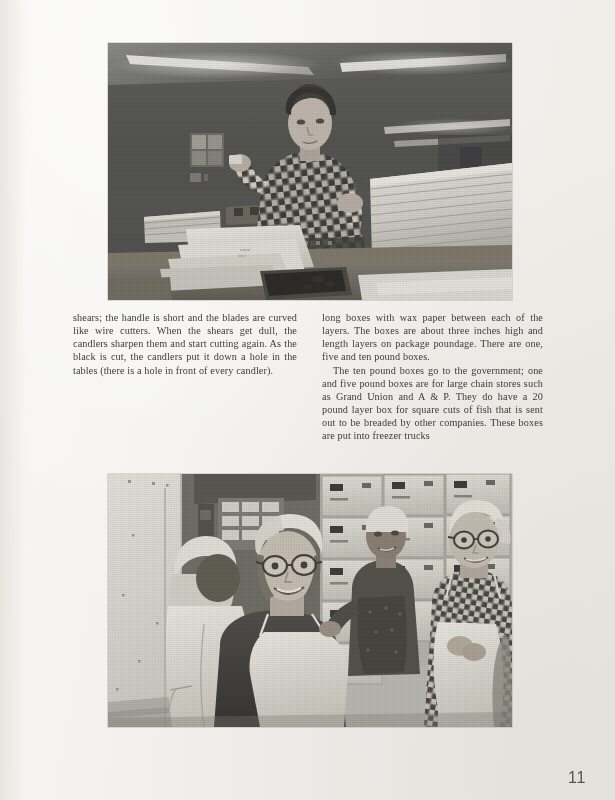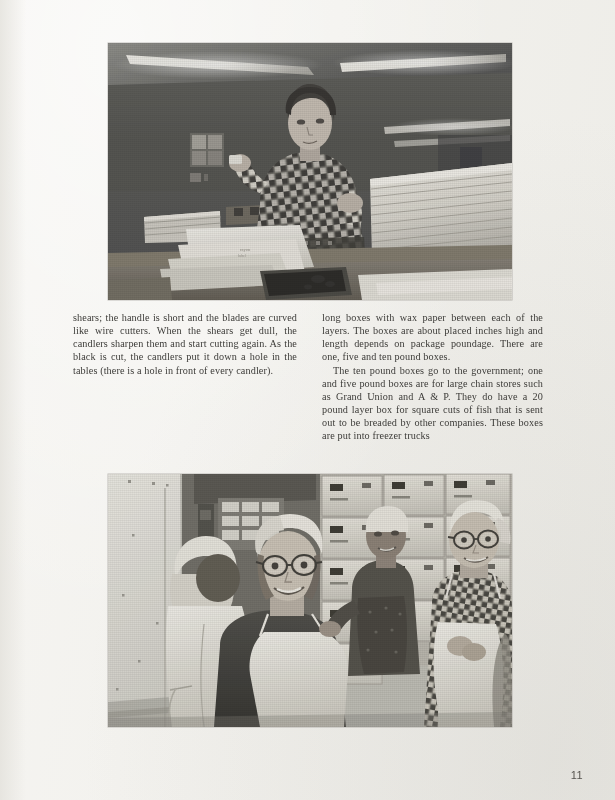--- a/index.html
+++ b/index.html
@@ -96,21 +96,21 @@
   .col p { margin: 0; }
   .col p.indent { text-indent: 11px; }
 
   
   .folio {
     position: absolute;
     left: 560px;
     top: 769px;
     width: 34px;
     text-align: center;
-    font-size: 11px;
+    font-size: 16px;
     color: #56544f;
     letter-spacing: 0.6px;
     z-index: 4;
     font-family: "Liberation Sans", sans-serif;
   }
 </style>
 </head>
 <body>
 
 <div class="page">
@@ -512,21 +512,21 @@
     <div class="grain"></div>
   </div>
 
   <div class="columns">
 
     <div class="col col-left">
       <p>shears; the handle is short and the blades are curved like wire cutters. When the shears get dull, the candlers sharpen them and start cutting again. As the black is cut, the candlers put it down a hole in the tables (there is a hole in front of every candler).</p>
     </div>
 
     <div class="col col-right">
-      <p>long boxes with wax paper between each of the layers. The boxes are about placed inches high and length depends on package poundage. There are one, five and ten pound boxes.</p>
+      <p>long boxes with wax paper between each of the layers. The boxes are about three inches high and length layers on package poundage. There are one, five and ten pound boxes.</p>
       <p class="indent">The ten pound boxes go to the government; one and five pound boxes are for large chain stores such as Grand Union and A &amp; P. They do have a 20 pound layer box for square cuts of fish that is sent out to be breaded by other companies. These boxes are put into freezer trucks</p>
     </div>
 
   </div>
 
   <div class="folio">11</div>
 
 </div>
 
 </body></html>

